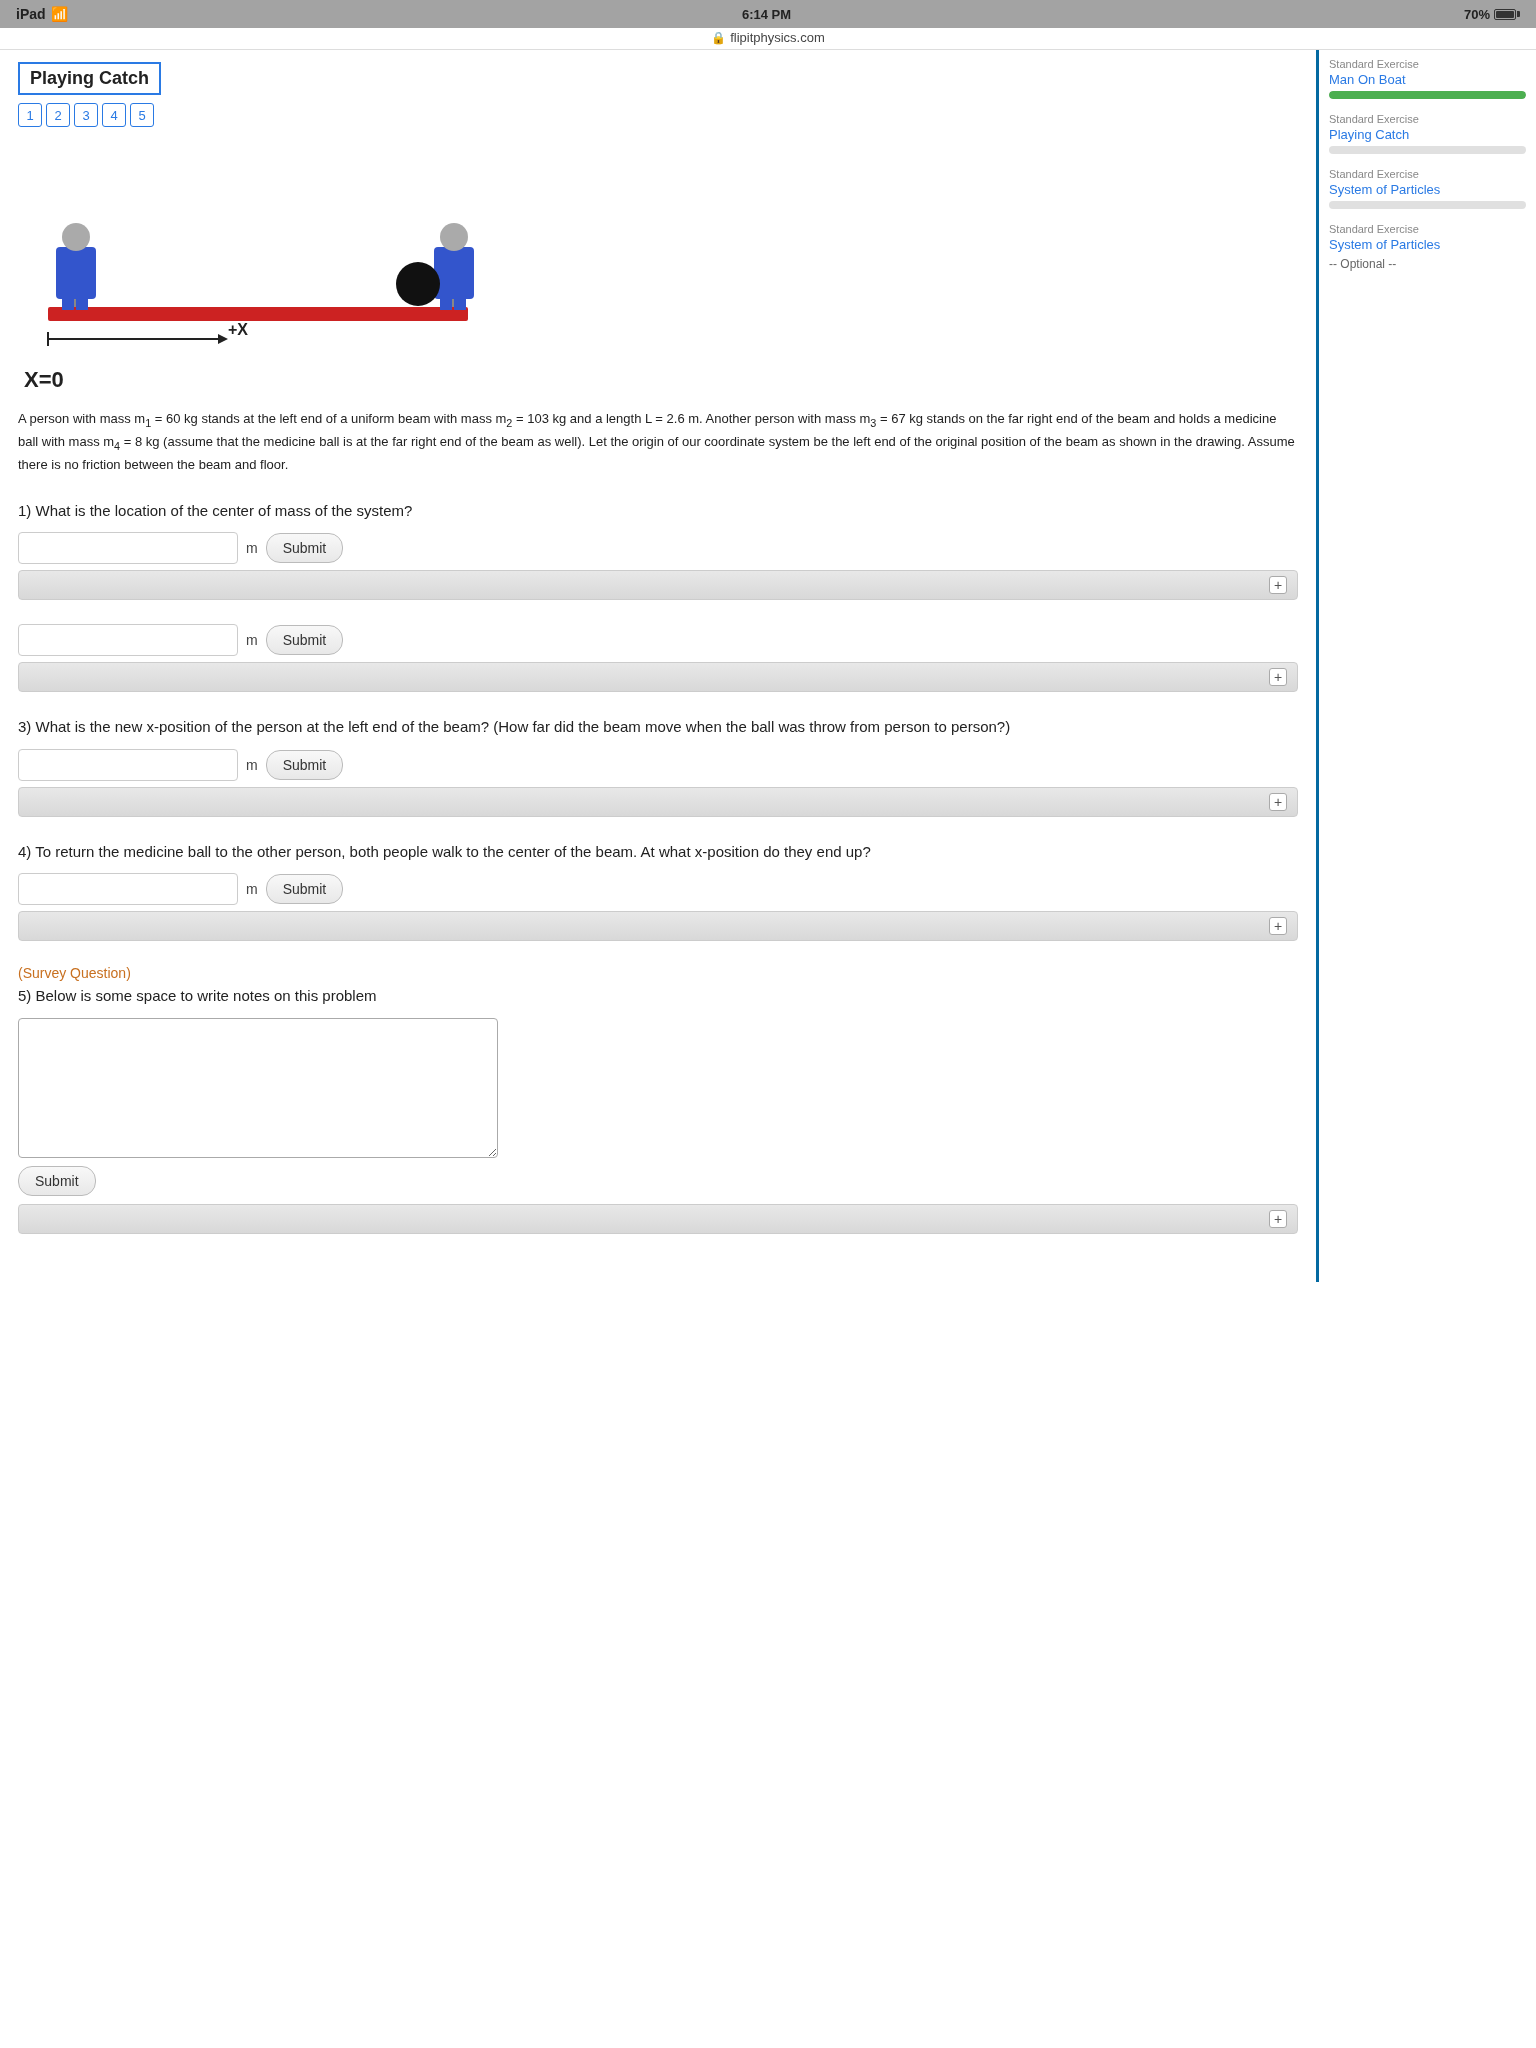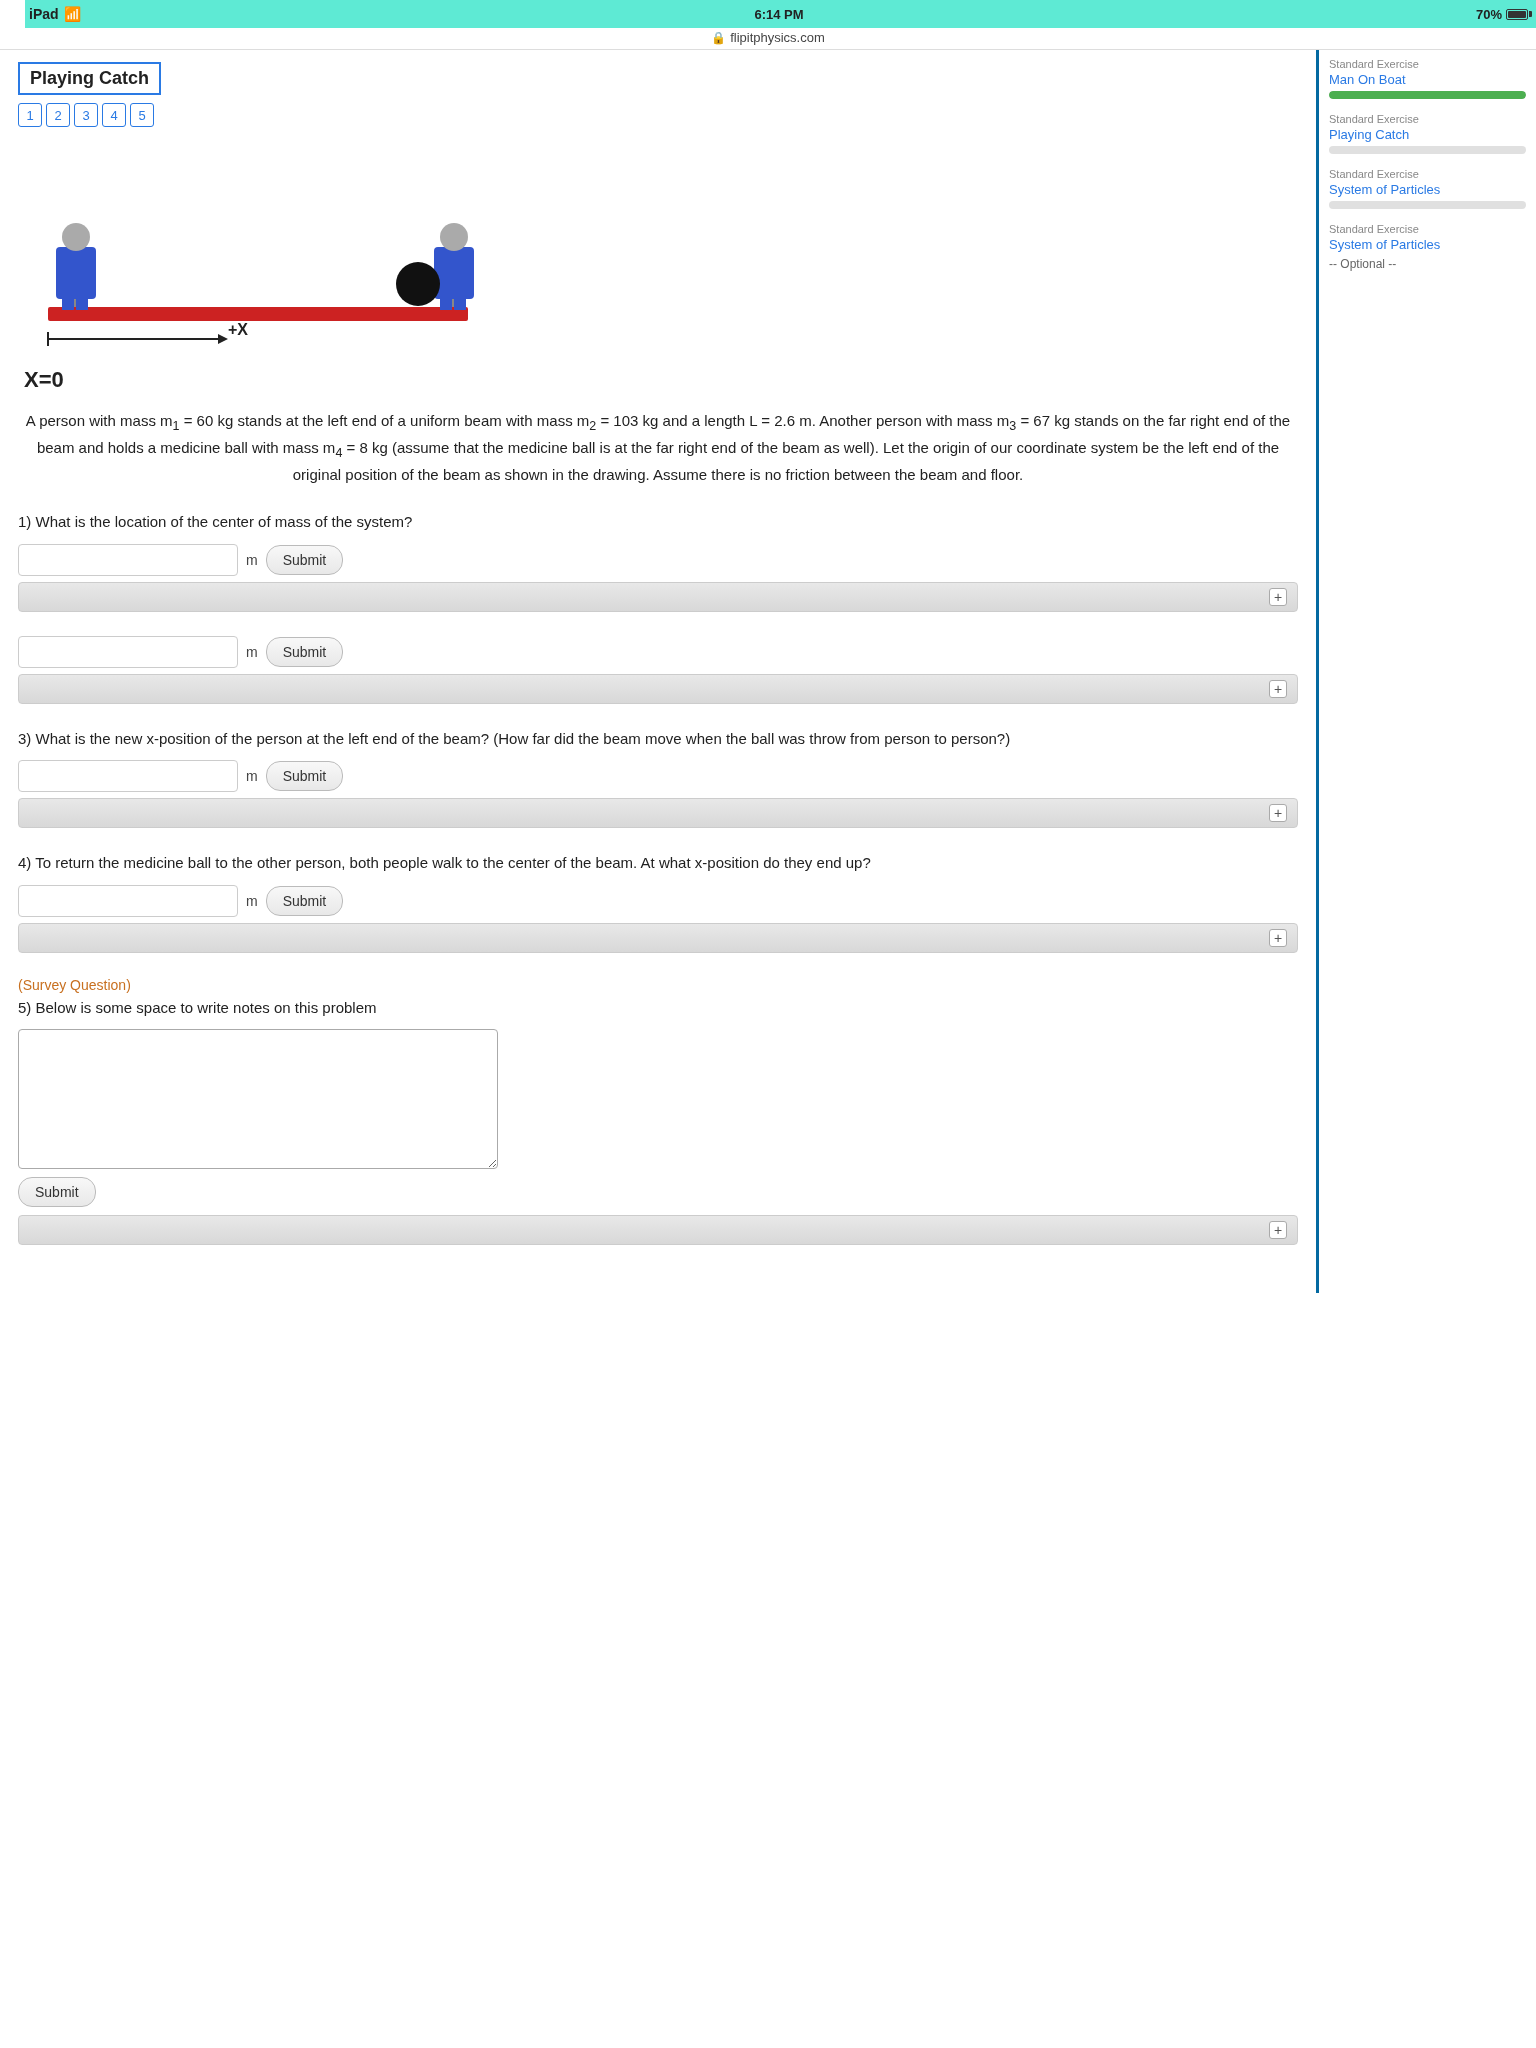--- a/index.html
+++ b/index.html
@@ -8,25 +8,24 @@
       background: #fff;
       font-size: 16px;
       color: #222;
     }
 
     
     .status-bar {
       display: flex;
       justify-content: space-between;
       align-items: center;
-      padding: 6px 4px;
+      padding: 6px 16px;
       font-size: 14px;
       font-weight: 600;
-      background: #5eead4;
-      margin-left: 25px;
+      background: #a3a3a3;
     }
     .status-bar .left { display: flex; align-items: center; gap: 6px; }
     .status-bar .center { text-align: center; font-size: 13px; font-weight: 700; }
     .status-bar .right { display: flex; align-items: center; gap: 4px; font-size: 13px; }
 
     
     .url-bar {
       text-align: center;
       font-size: 13px;
       padding: 2px 0 4px;
@@ -132,24 +131,23 @@
     }
 
     .x-zero-label {
       font-size: 22px;
       font-weight: 600;
       margin: 4px 0 16px 6px;
     }
 
     
     .problem-text {
-      font-size: 15px;
+      font-size: 13px;
       line-height: 1.6;
       margin-bottom: 24px;
-      text-align: center;
     }
 
     
     .question-block {
       margin-bottom: 24px;
     }
     .question-text {
       font-size: 15px;
       margin-bottom: 10px;
       line-height: 1.5;

